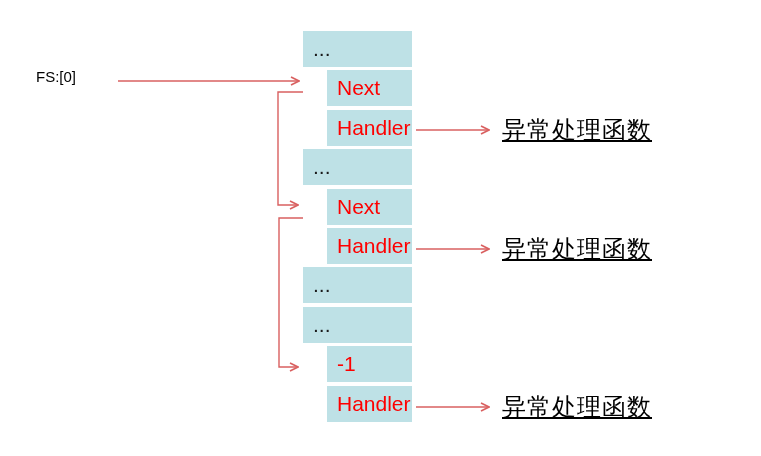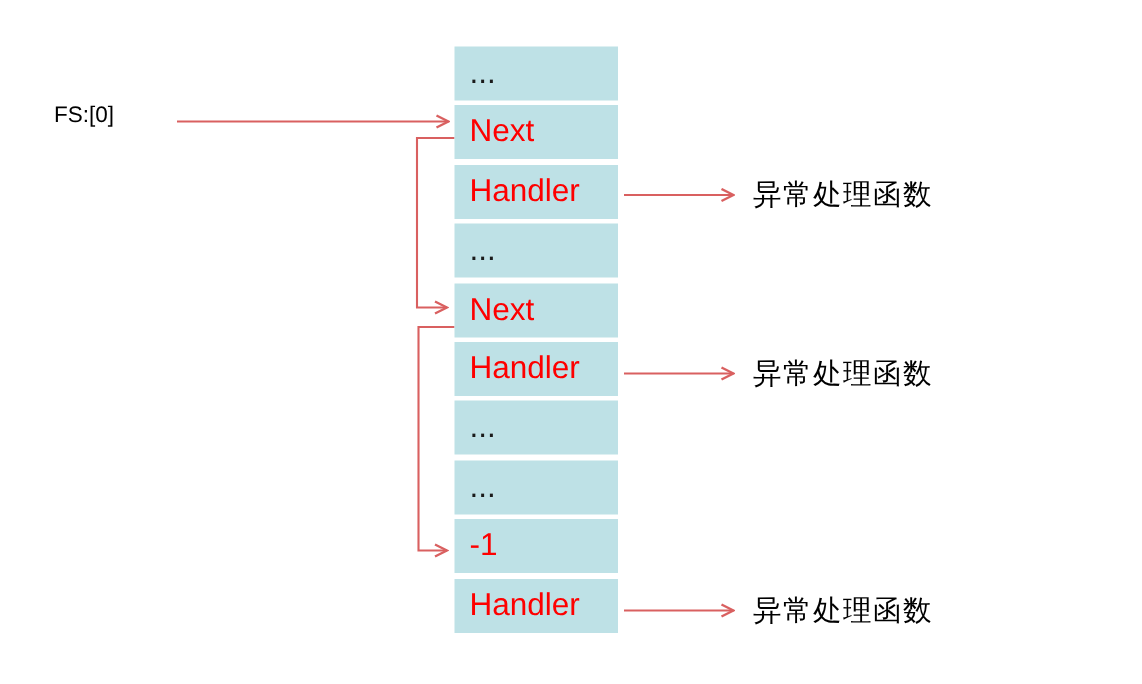--- a/index.html
+++ b/index.html
@@ -53,31 +53,32 @@
   .seh-row {
     height: 36px;
     line-height: 36px;
     background: var(--cell-fill, #bee1e6);
     padding-left: 10px;
     box-sizing: border-box;
     font-size: 21px;
     white-space: nowrap;
     overflow: hidden;
   }
-  .seh-row.field   { color: var(--field-text, #fe0000); }
+  .seh-row.field   { color: var(--field-text, #fe0000); margin-left: 24px; }
   .seh-row.ellipsis{ color: var(--ellipsis-text, #1a1a1a); }
   .handler-target {
     position: absolute;
     left: 502px;
     transform: translateY(-50%);
     font-family: "Liberation Serif", "DejaVu Serif", serif;
-    font-size: 19px;
+    font-size: 24px;
     color: var(--label-text, #000);
     white-space: nowrap;
     letter-spacing: 1px;
+    text-decoration: underline;
   }
   .handler-target.t1 { top: 130px; }
   .handler-target.t2 { top: 249px; }
   .handler-target.t3 { top: 407px; }
 </style>
 </head>
 <body>
 
 <div class="canvas">
 

